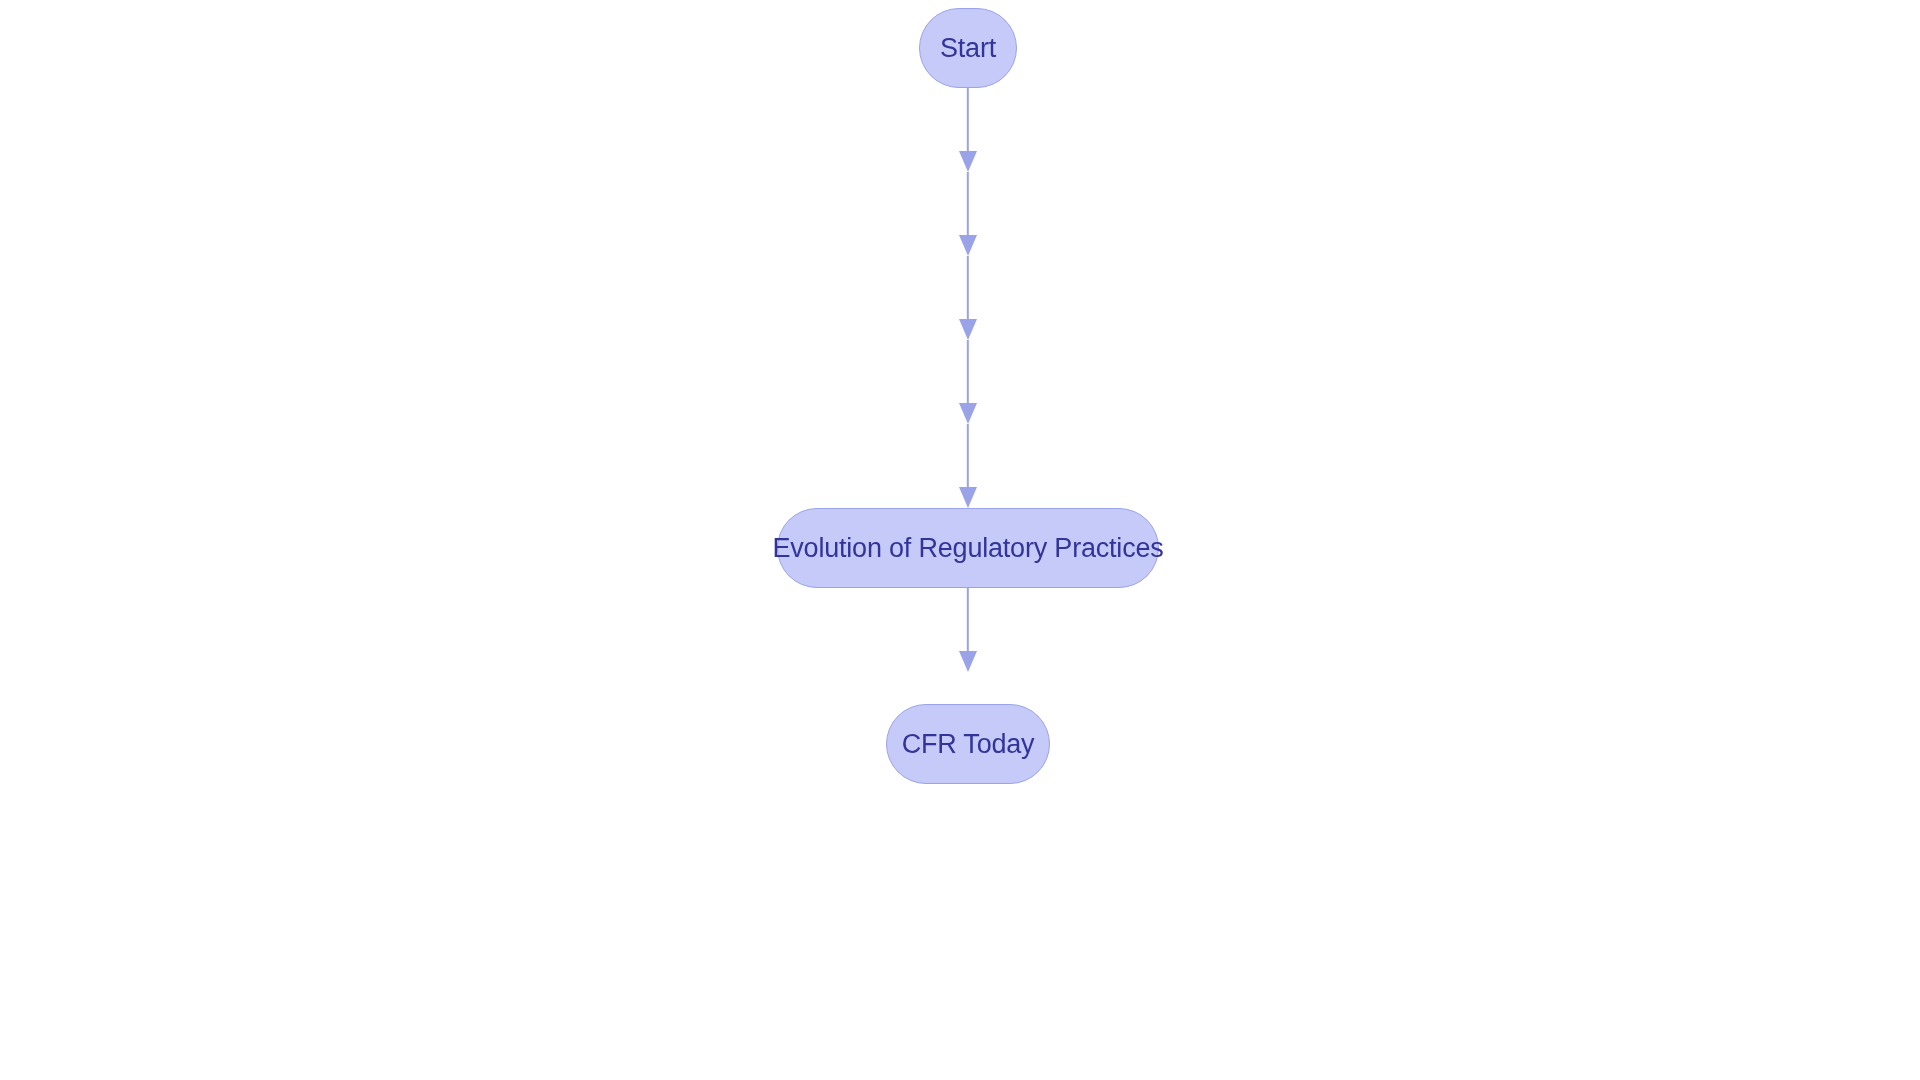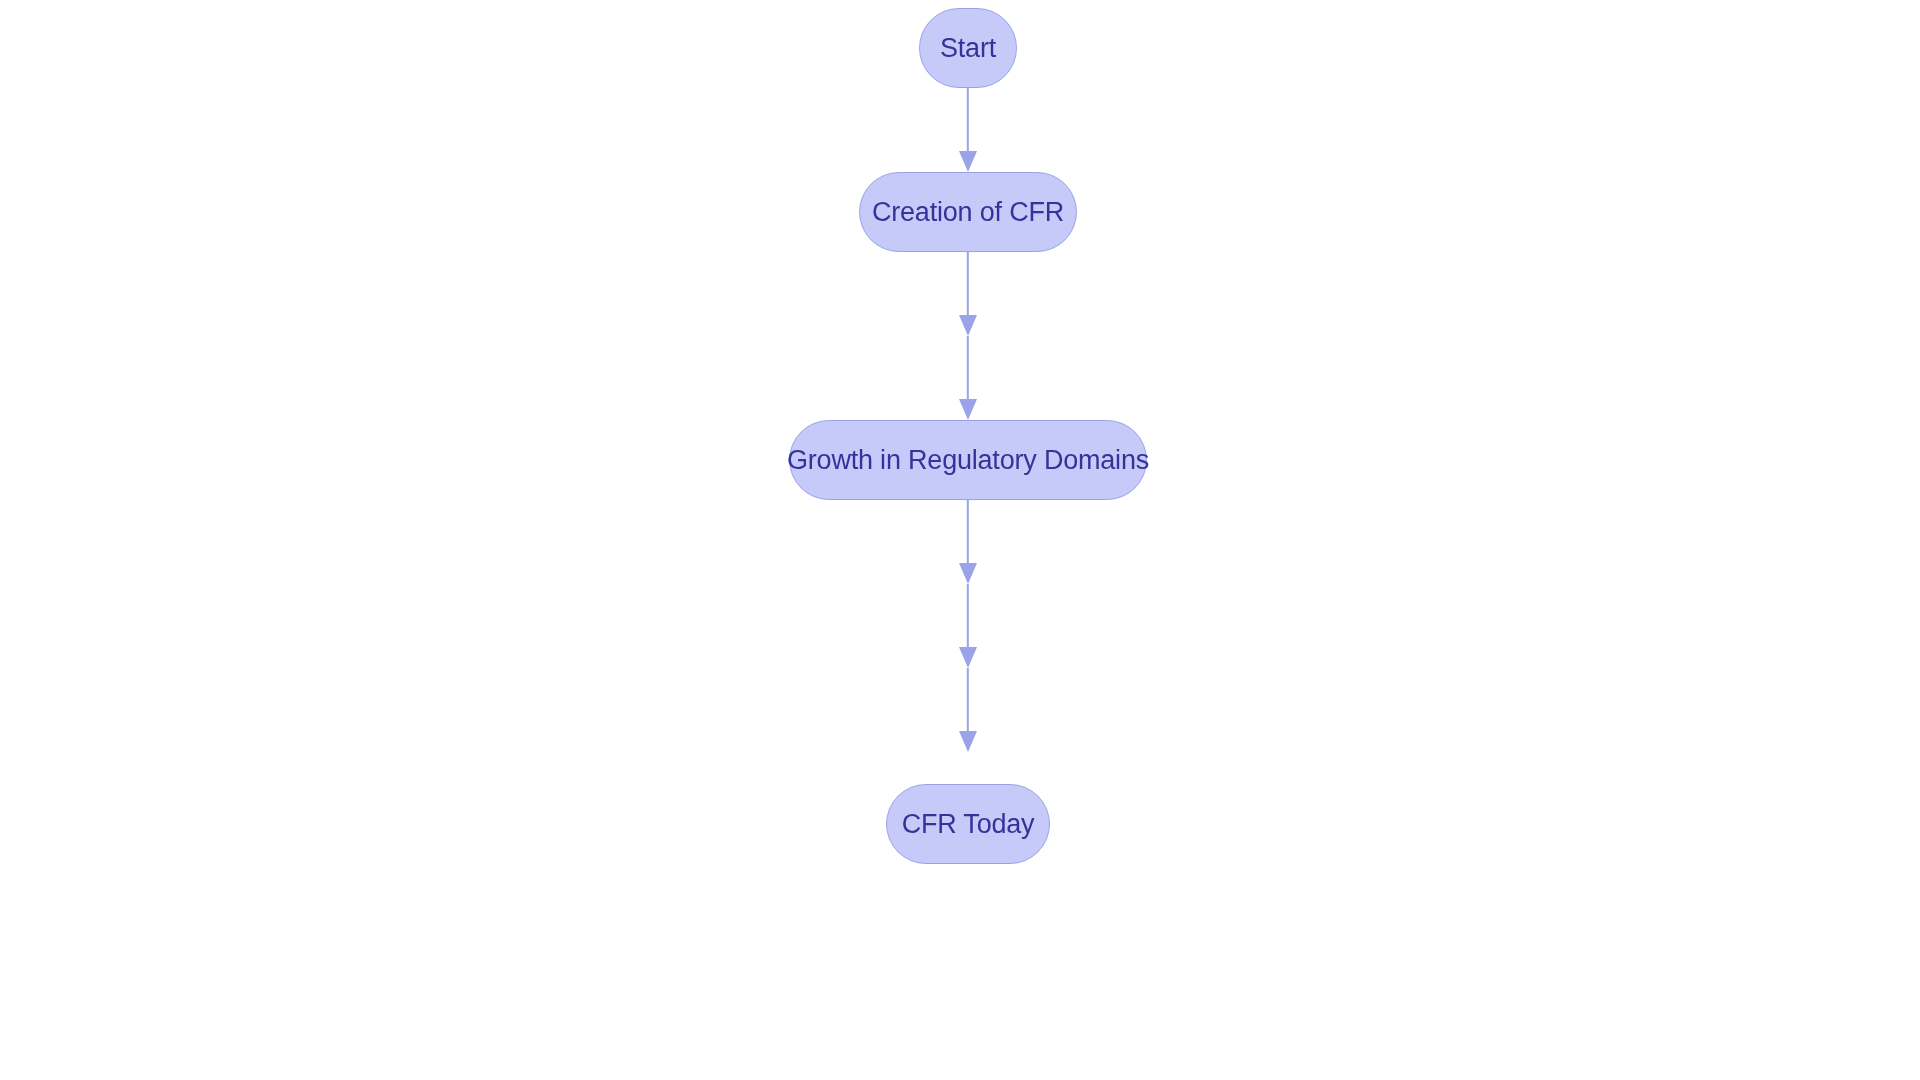--- a/index.html
+++ b/index.html
@@ -104,54 +104,51 @@
 
     <div class="flow-node w-start">
       <span class="flow-node-label">Start</span>
     </div>
 
     <div class="flow-connector">
       <div class="conn-line"></div>
       <div class="conn-head"></div>
     </div>
 
-    <div class="flow-node w-creation">
-      <span class="flow-node-label">Creation of CFR</span>
-    </div>
-
-    <div class="flow-connector">
-      <div class="conn-line"></div>
-      <div class="conn-head"></div>
-    </div>
-
-
-    <div class="flow-connector">
-      <div class="conn-line"></div>
-      <div class="conn-head"></div>
-    </div>
-
-    <div class="flow-node w-growth">
-      <span class="flow-node-label">Growth in Regulatory Domains</span>
-    </div>
 
     <div class="flow-connector">
       <div class="conn-line"></div>
       <div class="conn-head"></div>
     </div>
 
 
     <div class="flow-connector">
       <div class="conn-line"></div>
       <div class="conn-head"></div>
     </div>
 
 
     <div class="flow-connector">
       <div class="conn-line"></div>
       <div class="conn-head"></div>
     </div>
 
+
+    <div class="flow-connector">
+      <div class="conn-line"></div>
+      <div class="conn-head"></div>
+    </div>
+
+    <div class="flow-node w-evolution">
+      <span class="flow-node-label">Evolution of Regulatory Practices</span>
+    </div>
+
+    <div class="flow-connector">
+      <div class="conn-line"></div>
+      <div class="conn-head"></div>
+    </div>
+
     <div class="flow-node w-today">
       <span class="flow-node-label">CFR Today</span>
     </div>
 
   </div>
 </div>
 
 </body></html>

